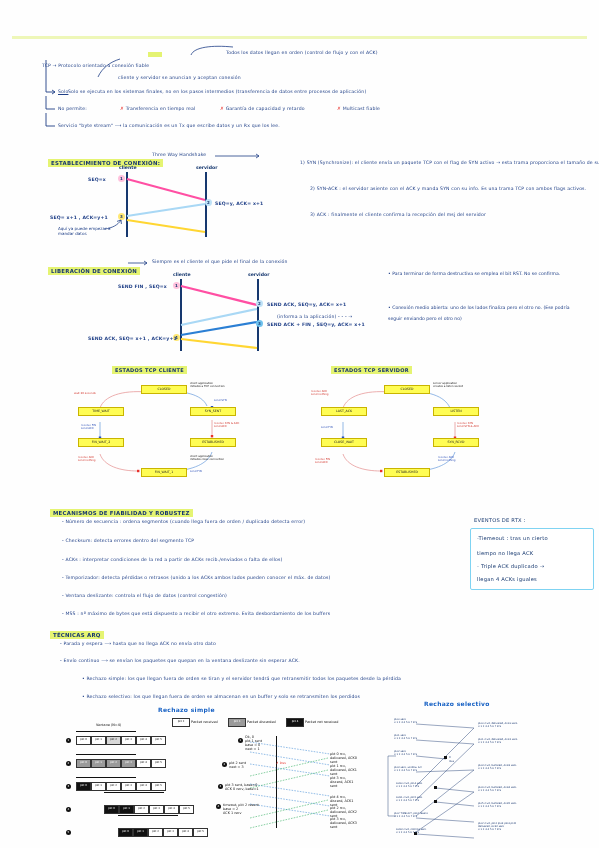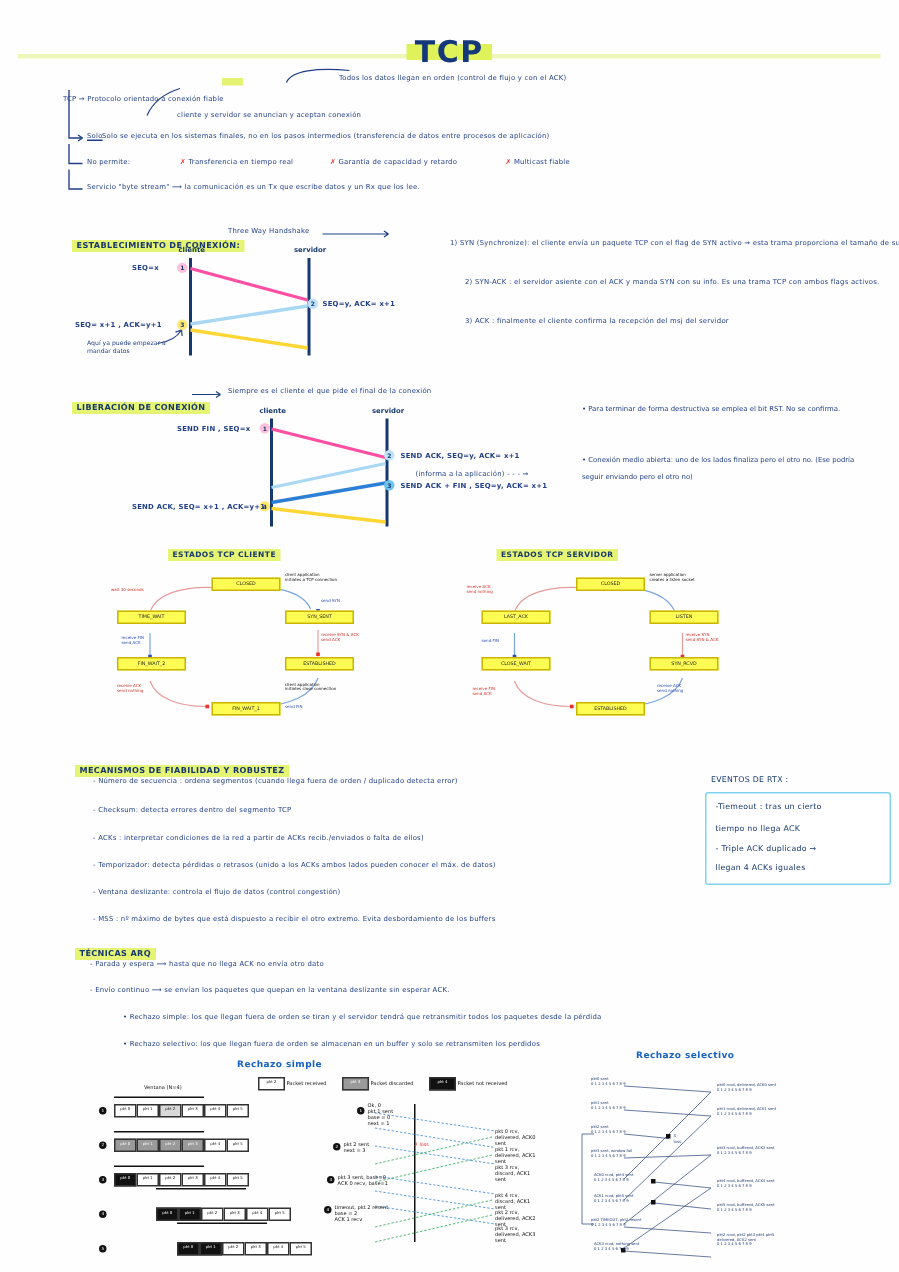--- a/index.html
+++ b/index.html
@@ -69,21 +69,20 @@
   .winbar{position:absolute;height:.7px;background:#111;}
   .srline{position:absolute;font-size:2.5px;line-height:3px;color:#1c3a72;white-space:nowrap;}
 </style>
 </head>
 <body>
 
 <div class="page">
 
   <div class="title-wrap">
     <div class="title-rule"></div>
-    <div class="title-txt"><span class="hlbar">TCP</span></div>
   </div>
 
   <div class="abs" style="left:42px;top:52px;">
     <span class="line"><span>TCP →  Protocolo orientado a conexión  fiable</span></span>
   </div>
   <div class="abs" style="left:148px;top:49px;width:14px;height:8px;">
     <div style="position:absolute;left:0;top:3px;width:14px;height:5px;background:#e5f472;mix-blend-mode:multiply;"></div>
   </div>
   <div class="abs line" style="left:226px;top:50px;">Todos los datos llegan en orden (control de flujo y con el ACK)</div>
   <svg class="abs" style="left:190px;top:44px;" width="46" height="12">

